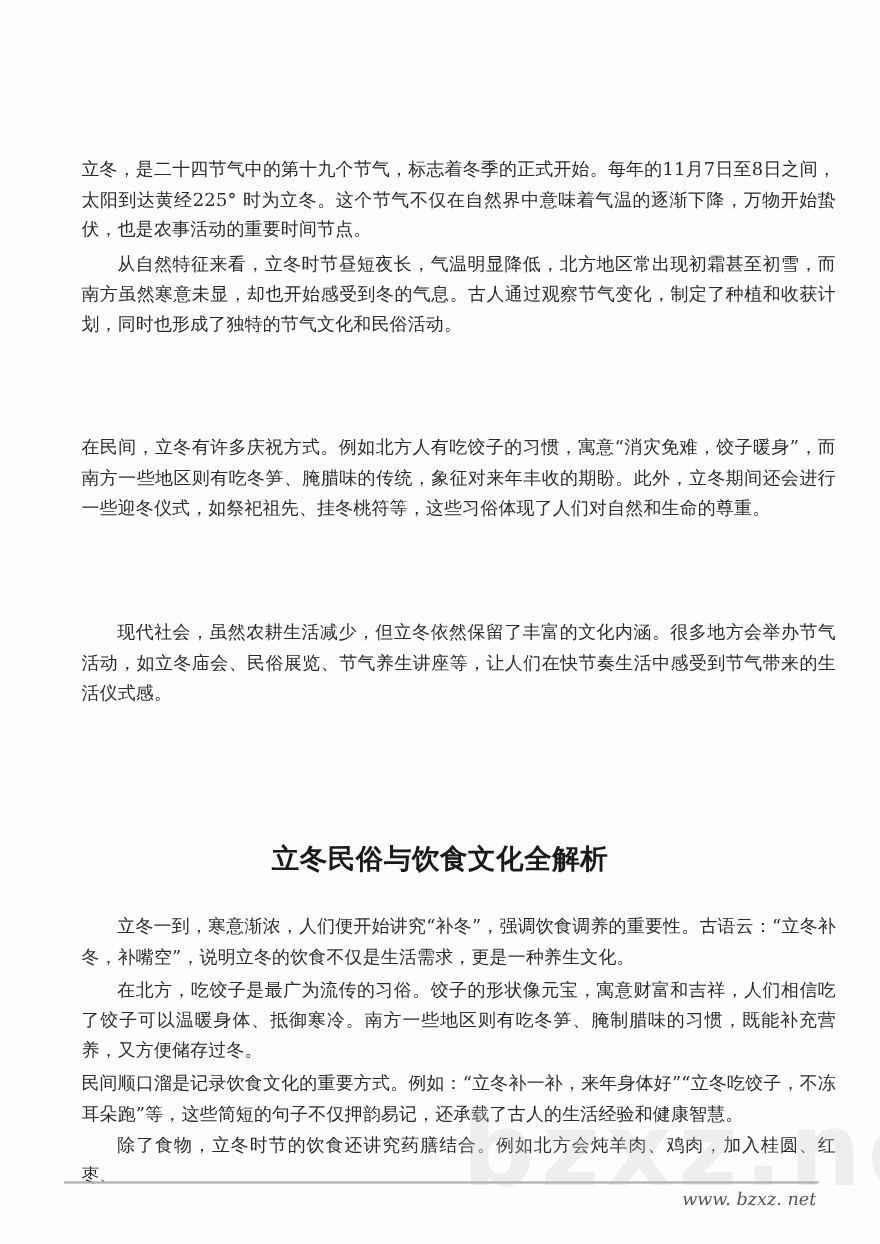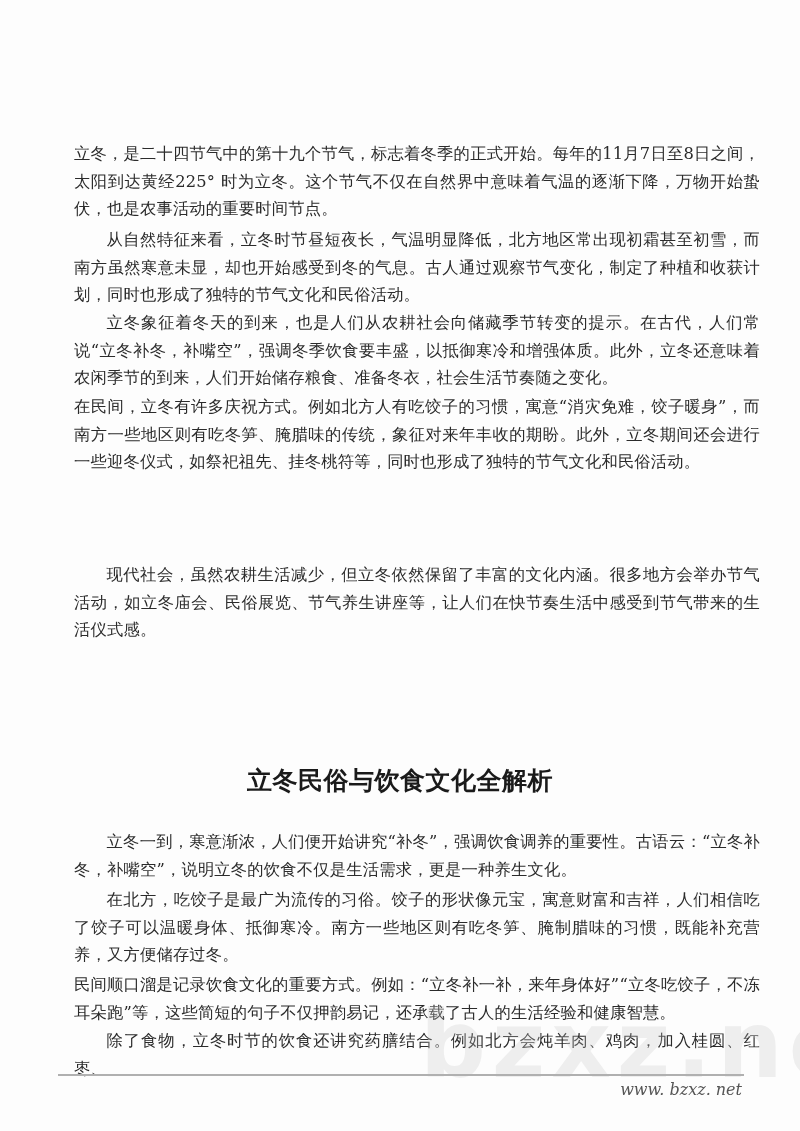--- a/index.html
+++ b/index.html
@@ -31,22 +31,21 @@
     }
   </style>
 </head>
 <body>
 
 <div class="page">
 
 
   <p class="para" style="top:124px;">立冬，是二十四节气中的第十九个节气，标志着冬季的正式开始。每年的11月7日至8日之间，太阳到达黄经225° 时为立冬。这个节气不仅在自然界中意味着气温的逐渐下降，万物开始蛰伏，也是农事活动的重要时间节点。</p>
   <p class="para indent" style="top:210px;">从自然特征来看，立冬时节昼短夜长，气温明显降低，北方地区常出现初霜甚至初雪，而南方虽然寒意未显，却也开始感受到冬的气息。古人通过观察节气变化，制定了种植和收获计划，同时也形成了独特的节气文化和民俗活动。</p>
-  <p class="para indent" style="top:293px;">立冬象征着冬天的到来，也是人们从农耕社会向储藏季节转变的提示。在古代，人们常说“立冬补冬，补嘴空”，强调冬季饮食要丰盛，以抵御寒冷和增强体质。此外，立冬还意味着农闲季节的到来，人们开始储存粮食、准备冬衣，社会生活节奏随之变化。</p>
-  <p class="para" style="top:377px;">在民间，立冬有许多庆祝方式。例如北方人有吃饺子的习惯，寓意“消灾免难，饺子暖身”，而南方一些地区则有吃冬笋、腌腊味的传统，象征对来年丰收的期盼。此外，立冬期间还会进行一些迎冬仪式，如祭祀祖先、挂冬桃符等，同时也形成了独特的节气文化和民俗活动。</p>
+  <p class="para" style="top:377px;">在民间，立冬有许多庆祝方式。例如北方人有吃饺子的习惯，寓意“消灾免难，饺子暖身”，而南方一些地区则有吃冬笋、腌腊味的传统，象征对来年丰收的期盼。此外，立冬期间还会进行一些迎冬仪式，如祭祀祖先、挂冬桃符等，这些习俗体现了人们对自然和生命的尊重。</p>
   <p class="para indent" style="top:545px;">现代社会，虽然农耕生活减少，但立冬依然保留了丰富的文化内涵。很多地方会举办节气活动，如立冬庙会、民俗展览、节气养生讲座等，让人们在快节奏生活中感受到节气带来的生活仪式感。</p>
 
   <h1 class="title" style="top:764px;margin:0;">立冬民俗与饮食文化全解析</h1>
 
   <p class="para indent" style="top:812px;">立冬一到，寒意渐浓，人们便开始讲究“补冬”，强调饮食调养的重要性。古语云：“立冬补冬，补嘴空”，说明立冬的饮食不仅是生活需求，更是一种养生文化。</p>
   <p class="para indent" style="top:870px;">在北方，吃饺子是最广为流传的习俗。饺子的形状像元宝，寓意财富和吉祥，人们相信吃了饺子可以温暖身体、抵御寒冷。南方一些地区则有吃冬笋、腌制腊味的习惯，既能补充营养，又方便储存过冬。</p>
   <p class="para" style="top:955px;">民间顺口溜是记录饮食文化的重要方式。例如：“立冬补一补，来年身体好”“立冬吃饺子，不冻耳朵跑”等，这些简短的句子不仅押韵易记，还承载了古人的生活经验和健康智慧。</p>
   <p class="para indent" style="top:1011px;">除了食物，立冬时节的饮食还讲究药膳结合。例如北方会炖羊肉、鸡肉，加入桂圆、红枣、</p>
 
   <div class="watermark">bzxz.net</div>

